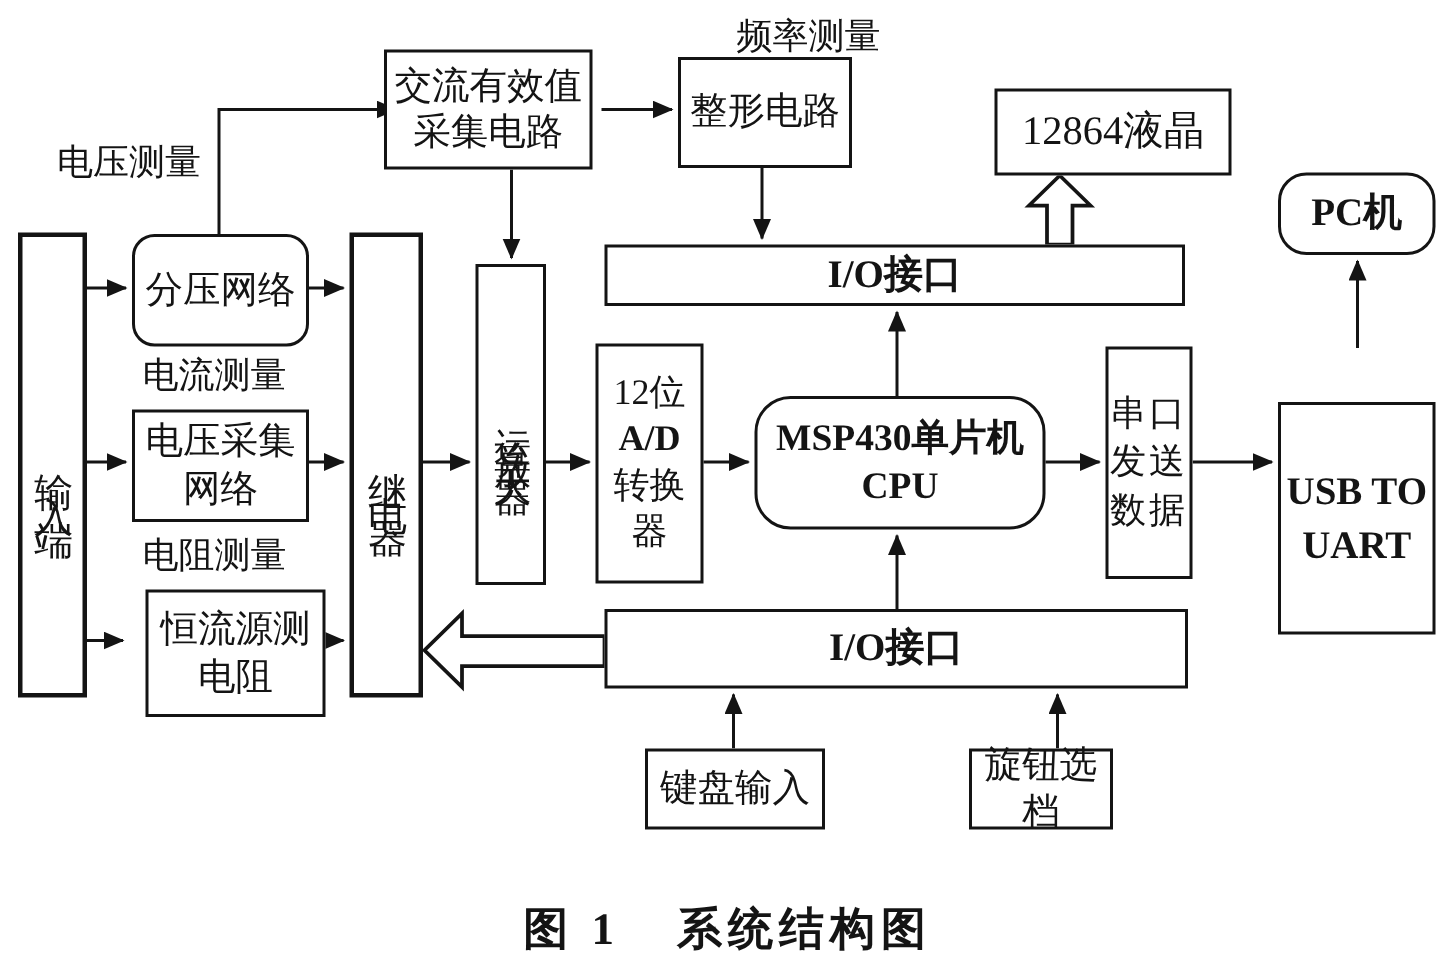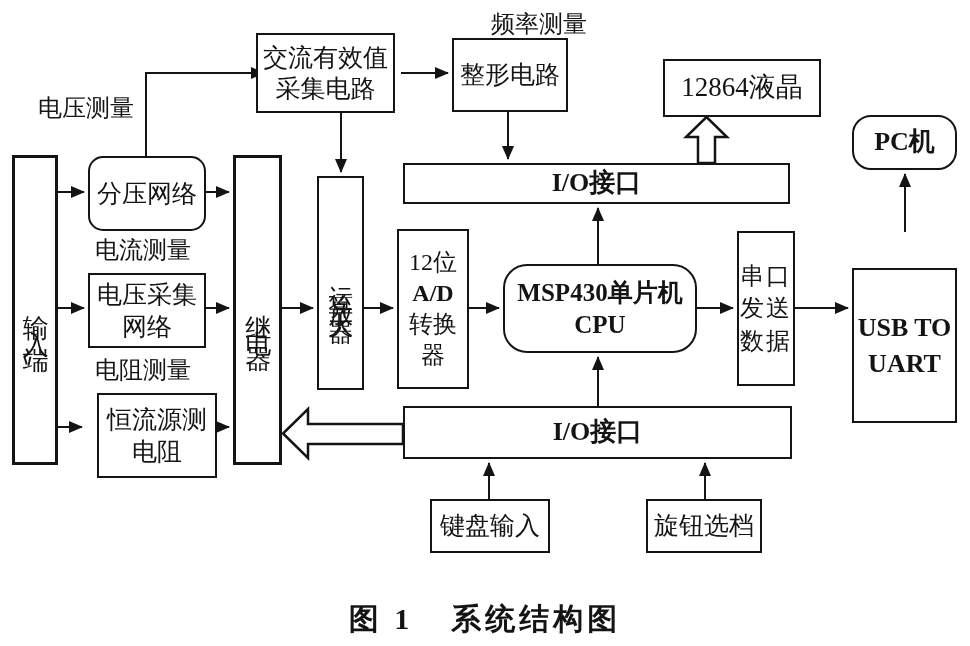--- a/index.html
+++ b/index.html
@@ -131,19 +131,19 @@
     <div>USB TO</div>
     <div>UART</div>
   </div>
 
   <div class="box f26 bold" style="left:852px;top:115px;width:105px;height:55px;border-radius:19px;">PC机</div>
 
   <div class="box f26 bold" style="left:403px;top:406px;width:389px;height:53px;">I/O接口</div>
 
   <div class="box f25" style="left:430px;top:499px;width:120px;height:54px;">键盘输入</div>
 
-  <div class="box f25" style="left:646px;top:499px;width:116px;height:54px;">旋钮选档</div>
+  <div class="box f25" style="left:646px;top:499px;width:96px;height:54px;">旋钮选档</div>
 
   <div id="caption">
     <span>图 1</span><span class="gap"></span><span>系统结构图</span>
   </div>
 
 </div>
 
 </body></html>

